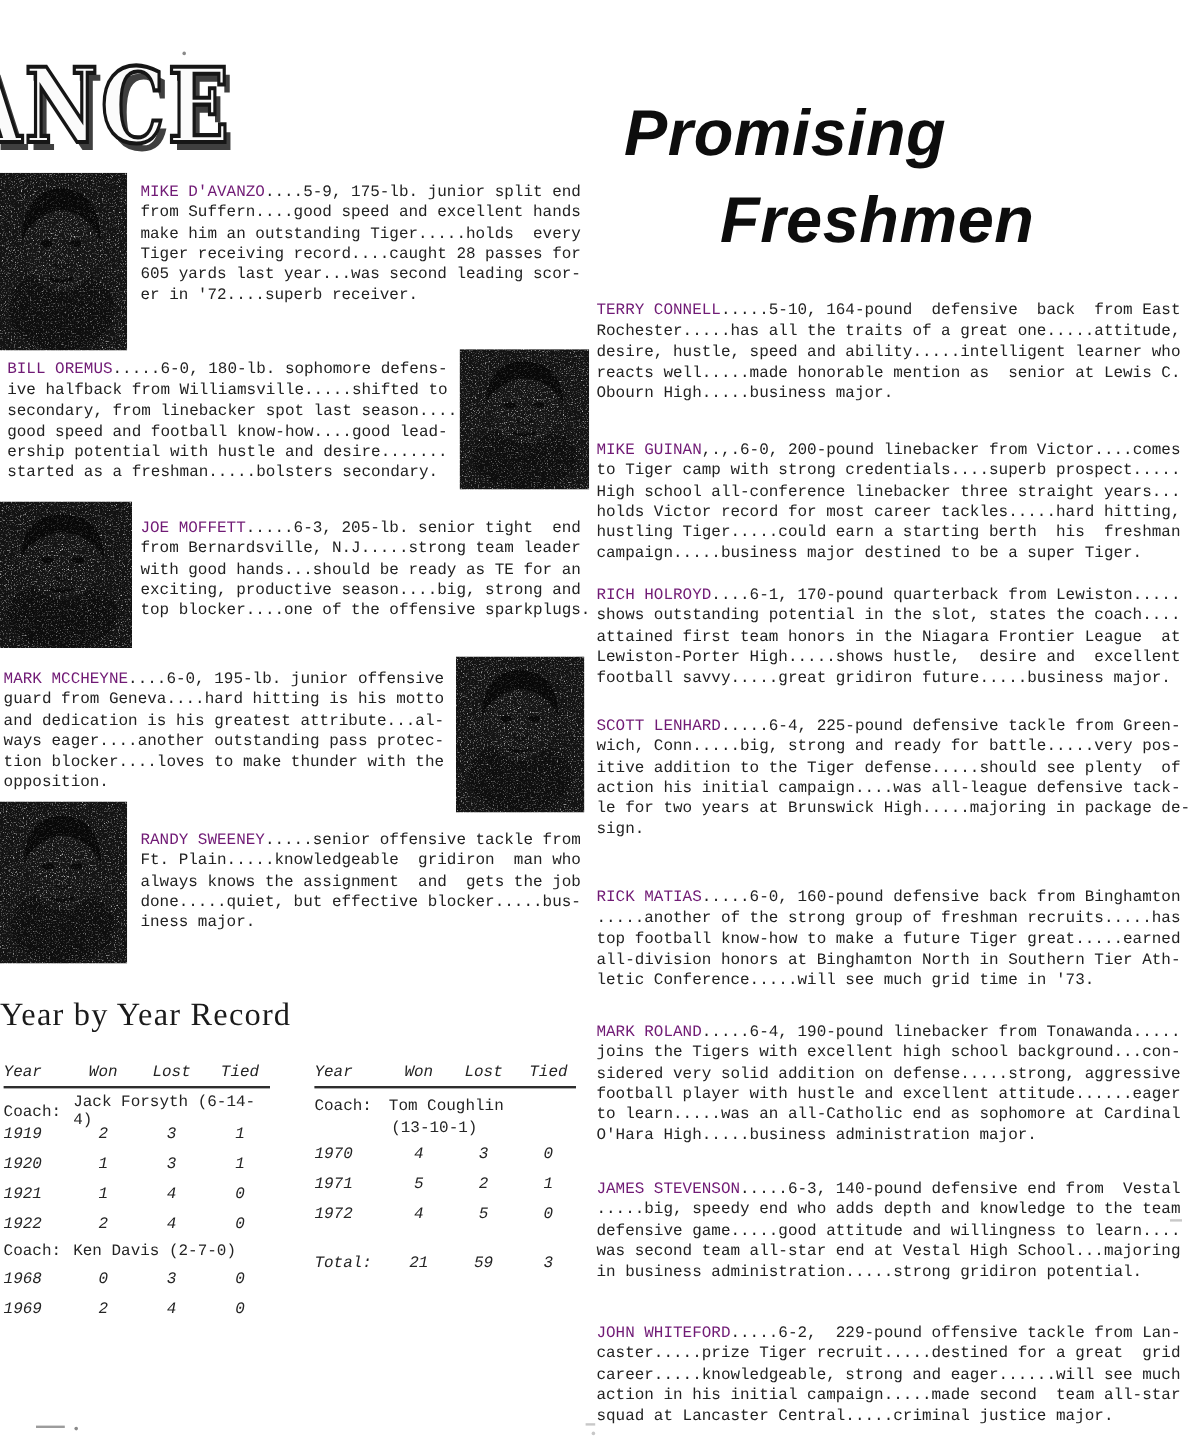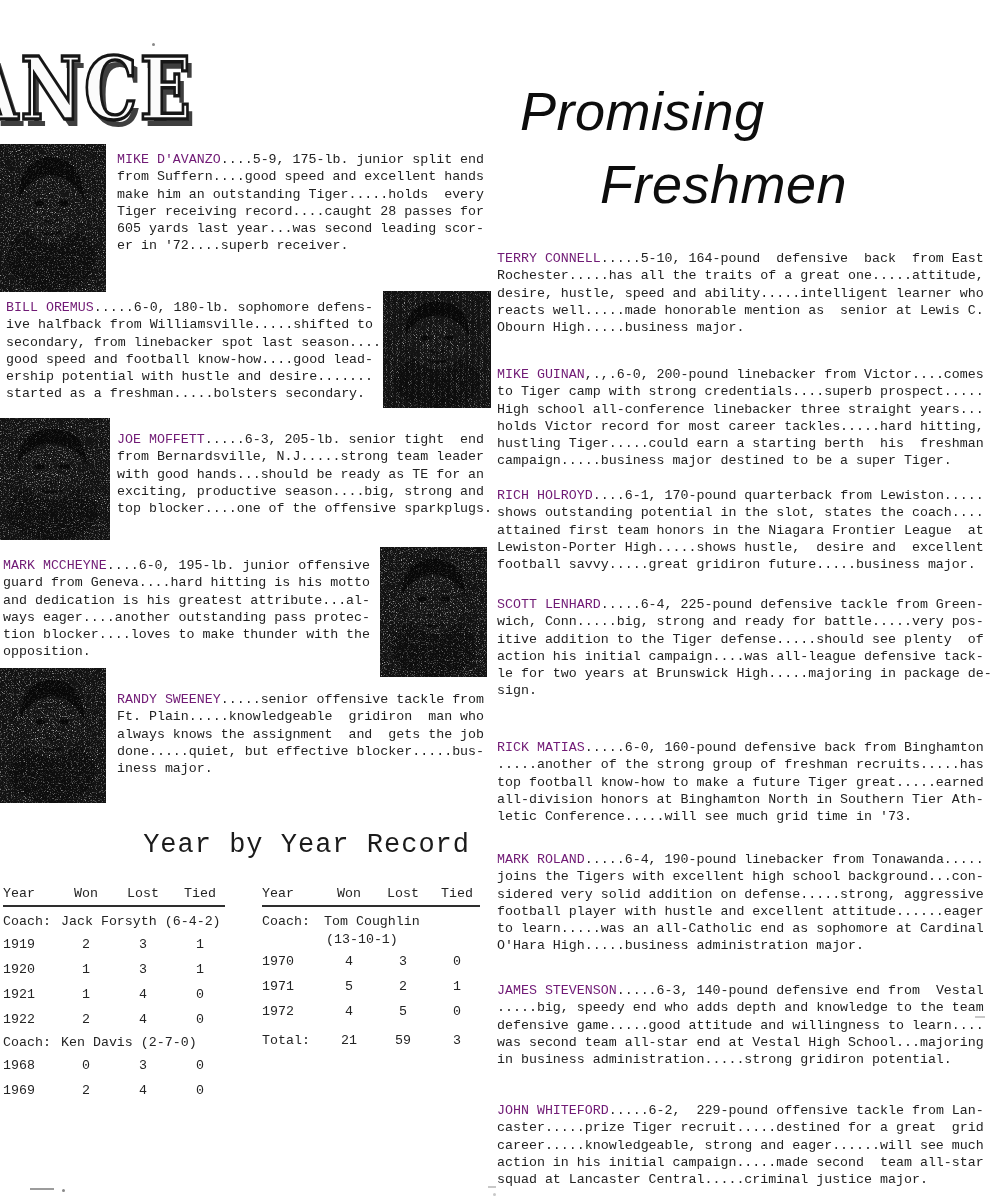--- a/index.html
+++ b/index.html
@@ -23,21 +23,21 @@
     text-shadow:6px 7px 0 #3f3f3f, 0 0 1px #161616;
     transform:scaleX(0.78); transform-origin:left top;
     letter-spacing:3px;
     white-space:nowrap;
   }
 
   
   .fresh-title-1, .fresh-title-2 {
     position:absolute;
     font-family:"Liberation Sans","DejaVu Sans",sans-serif;
-    font-weight:normal; font-style:italic;
+    font-weight:bold; font-style:italic;
     font-size:54px; line-height:1; color:#0d0d0d;
     letter-spacing:0.5px;
   }
 
   
   .bio {
     position:absolute;
     font-size:13.3px; line-height:17.25px;
     white-space:pre-wrap;
     letter-spacing:0;
@@ -45,36 +45,36 @@
   }
   .bio .nm { color:#701a75; }
 
   
   .photo { position:absolute; overflow:hidden; }
   .photo svg { width:100%; height:100%; display:block; }
 
   
   .record-title {
     position:absolute; top:830px; left:0; width:470px;
-    text-align:right;
-    font-family:Liberation Mono, monospace;
+    text-align:left;
+    font-family:Liberation Serif, serif;
     font-size:27px; color:#1b1b1b;
     letter-spacing:1px;
   }
   .rtable { position:absolute; font-size:13.3px; color:#242424; }
   .rrow { display:grid; height:25px; align-items:center; }
   .cols-l { grid-template-columns:58px 50px 64px 50px; }
   .cols-r { grid-template-columns:64px 46px 62px 46px; }
-  .rrow .c { text-align:center; }
+  .rrow .c { text-align:center;font-style:italic; }
   .rrow .c0 { text-align:left; }
   .hdr { height:19px; border-bottom:2px solid #2e2e2e; align-items:start; }
   .coach-row { display:grid; grid-template-columns:58px auto; height:21px; align-items:center; }
   .coach-row-r { display:grid; grid-template-columns:62px auto; height:21px; align-items:center; }
   .coach-sub { height:17px; padding-left:64px; }
-  .total-row { margin-top:4px; }
+  .total-row { margin-top:16px; }
 
   
   .artifact { position:absolute; background:#4a4a4a; }
   .a-dot { width:3px; height:3px; border-radius:50%; opacity:0.65; }
   .a-dash { height:2px; opacity:0.55; }
   .a-faint { opacity:0.3; }
 </style>
 </head>
 <body>
 
@@ -164,21 +164,21 @@
 
   <div class="rtable" style="left:3px; top:886px; width:222px">
     <div class="rrow cols-l hdr">
       <div class="c c0">Year</div>
       <div class="c">Won</div>
       <div class="c">Lost</div>
       <div class="c">Tied</div>
     </div>
     <div class="coach-row" style="margin-top:4px">
       <div>Coach:</div>
-      <div>Jack Forsyth (6-4-2)</div>
+      <div>Jack Forsyth (6-14-4)</div>
     </div>
     <div class="rrow cols-l">
       <div class="c c0">1919</div>
       <div class="c">2</div>
       <div class="c">3</div>
       <div class="c">1</div>
     </div>
     <div class="rrow cols-l">
       <div class="c c0">1920</div>
       <div class="c">1</div>

